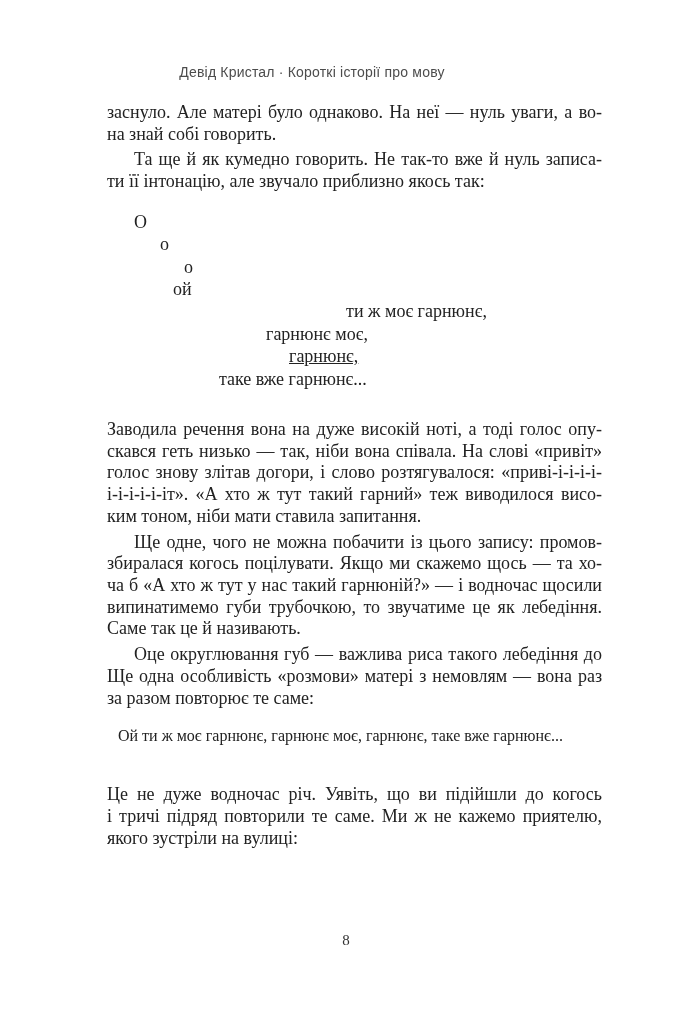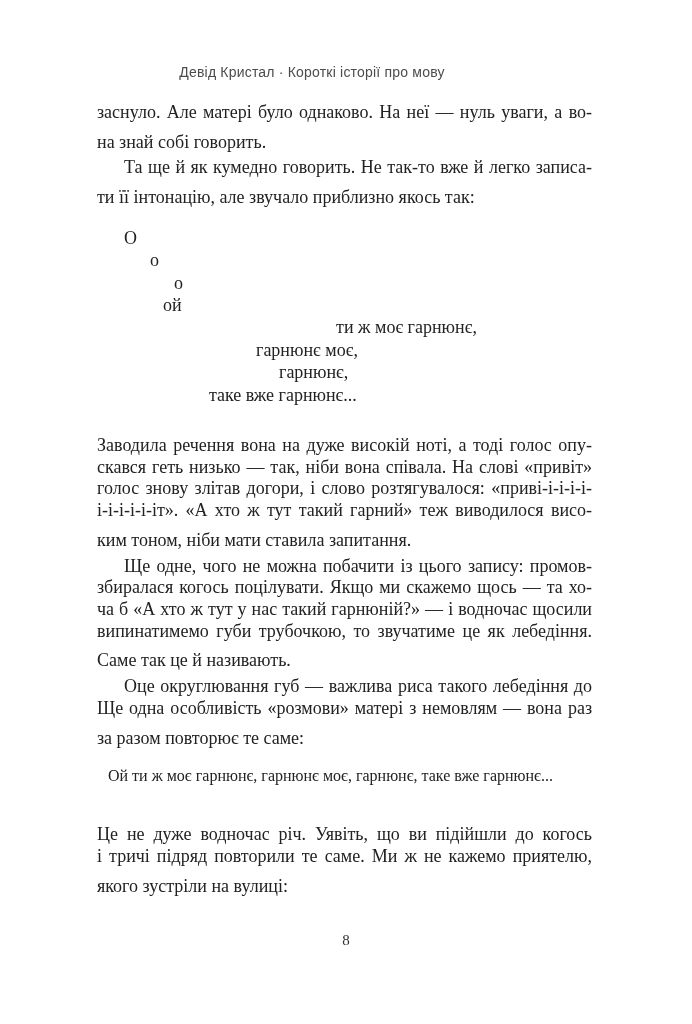--- a/index.html
+++ b/index.html
@@ -17,32 +17,32 @@
     top: 65px; left: 0; width: 624px;
     text-align: center;
     font-family: "Liberation Sans", "DejaVu Sans", sans-serif;
     font-size: 14px;
     line-height: 1;
     color: var(--header-color, #4c4c4c);
     letter-spacing: 0.2px;
   }
   .text-column {
     position: absolute;
-    top: 102px; left: 97px; width: 495px;
+    top: 102px; left: 107px; width: 495px;
     font-size: 18px;
     line-height: 21.7px;
   }
   .para { margin: 0; }
   .para + .para { margin-top: 4px; }
   .line {
     text-align: justify;
     text-align-last: justify;
     white-space: nowrap;
   }
-  .line.last { text-align-last: left; margin-top: 8px; }
+  .line.last { text-align-last: left; }
   .line.first-indent { text-indent: 27px; }
   .staircase { margin: 18px 0 29px 0; line-height: 22.4px; }
   .stair-line { white-space: nowrap; }
   .quote-line {
     margin-top: 17px;
     margin-bottom: 38px;
     font-size: 16px;
     line-height: 20px;
     white-space: nowrap;
   }
@@ -60,31 +60,31 @@
 
 <div class="page">
   <div class="running-header">Девід Кристал · Короткі історії про мову</div>
 
   <div class="text-column">
       <div class="para">
         <div class="line">заснуло. Але матері було однаково. На неї — нуль уваги, а во-</div>
         <div class="line last">на знай собі говорить.</div>
       </div>
       <div class="para">
-        <div class="line first-indent">Та ще й як кумедно говорить. Не так-то вже й легко записа-</div>
+        <div class="line first-indent">Та ще й як кумедно говорить. Не так-то вже й нуль записа-</div>
         <div class="line last">ти її інтонацію, але звучало приблизно якось так:</div>
       </div>
       <div class="staircase">
         <div class="stair-line" style="margin-left: 27px;">О</div>
         <div class="stair-line" style="margin-left: 53px;">о</div>
         <div class="stair-line" style="margin-left: 77px;">о</div>
         <div class="stair-line" style="margin-left: 66px;">ой</div>
         <div class="stair-line" style="margin-left: 124px; text-align: center;">ти ж моє гарнюнє,</div>
         <div class="stair-line" style="margin-left: 159px;">гарнюнє моє,</div>
-        <div class="stair-line" style="margin-left: 182px;">гарнюнє,</div>
+        <div class="stair-line" style="margin-left: 182px; text-decoration: underline;">гарнюнє,</div>
         <div class="stair-line" style="margin-left: 112px;">таке вже гарнюнє...</div>
       </div>
       <div class="para">
         <div class="line">Заводила речення вона на дуже високій ноті, а тоді голос опу-</div>
         <div class="line">скався геть низько — так, ніби вона співала. На слові «привіт»</div>
         <div class="line">голос знову злітав догори, і слово розтягувалося: «приві-і-і-і-і-</div>
         <div class="line">і-і-і-і-і-іт». «А хто ж тут такий гарний» теж виводилося висо-</div>
         <div class="line last">ким тоном, ніби мати ставила запитання.</div>
       </div>
       <div class="para">

